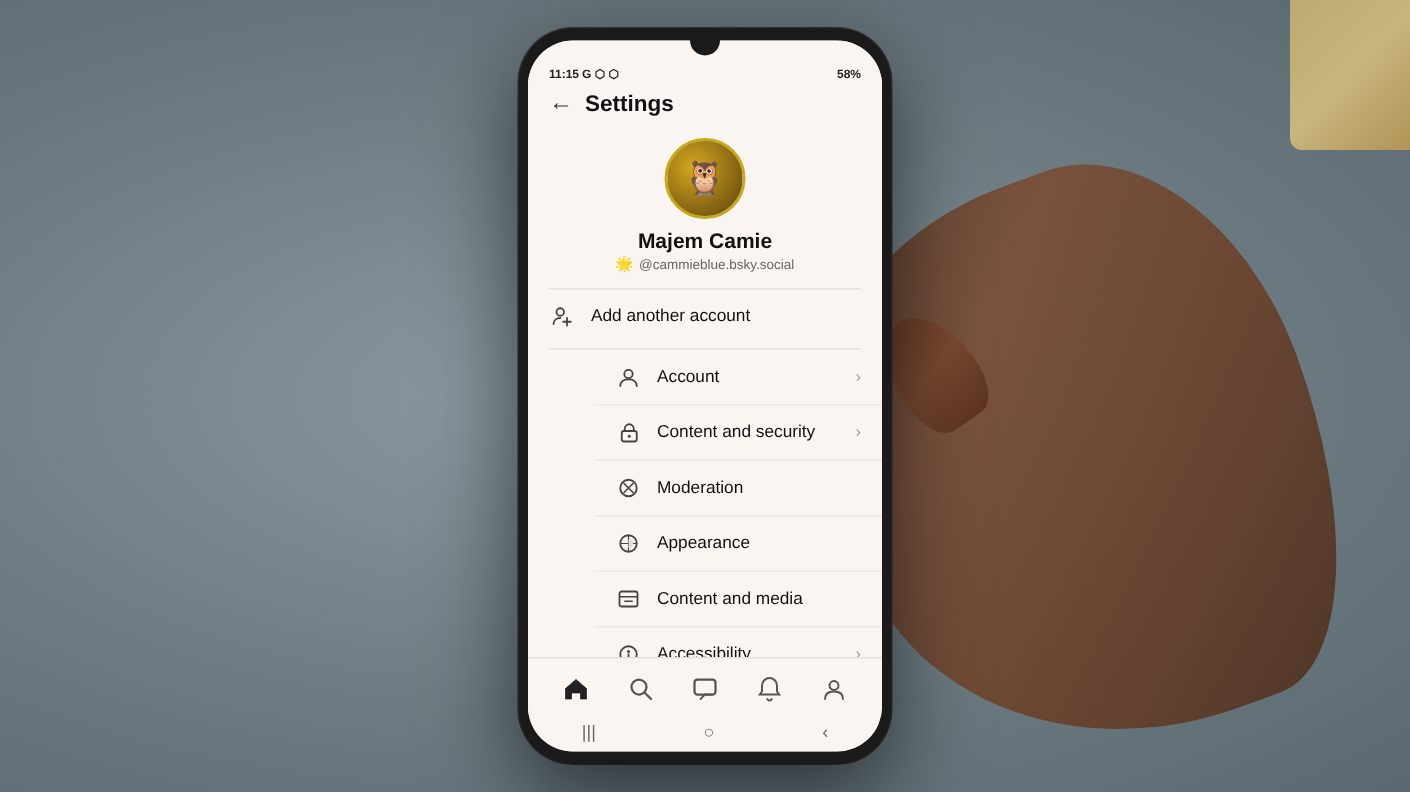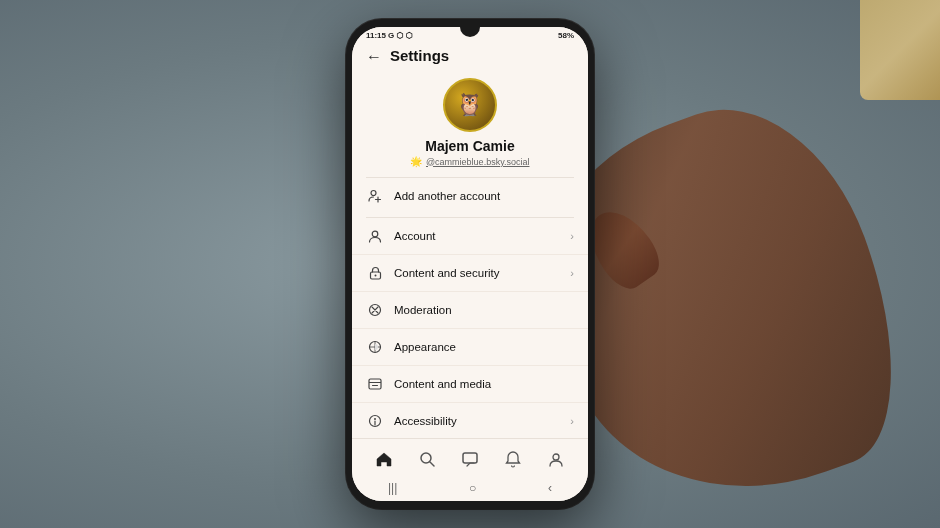--- a/index.html
+++ b/index.html
@@ -100,21 +100,21 @@
       overflow: hidden;
       display: flex;
       flex-direction: column;
     }
 
     
     .status-bar {
       display: flex;
       justify-content: space-between;
       align-items: center;
-      padding: 4px 14px 2px 14px;
+      padding: 18px 14px 2px 14px;
       background: #faf5f0;
       font-size: 8px;
       font-weight: 600;
       color: #222;
       flex-shrink: 0;
     }
 
     .status-left { display: flex; align-items: center; gap: 2px; }
     .status-right { display: flex; align-items: center; gap: 2px; }
 
@@ -174,36 +174,36 @@
       display: flex;
       align-items: center;
       gap: 3px;
     }
 
     .sun-emoji { font-size: 10px; }
 
     .profile-handle {
       font-size: 9px;
       color: #666;
-      text-decoration: underline;
     }
 
     
     .divider {
       height: 1px;
       background: #e8e0d8;
       margin: 0 14px;
       flex-shrink: 0;
     }
 
     
     .menu-list {
       flex: 1;
       overflow-y: auto;
       background: #faf5f0;
+      padding-left: 44px;
     }
 
     .menu-item {
       display: flex;
       align-items: center;
       padding: 9px 14px;
       border-bottom: 1px solid #f0e8e0;
       cursor: pointer;
       position: relative;
     }

